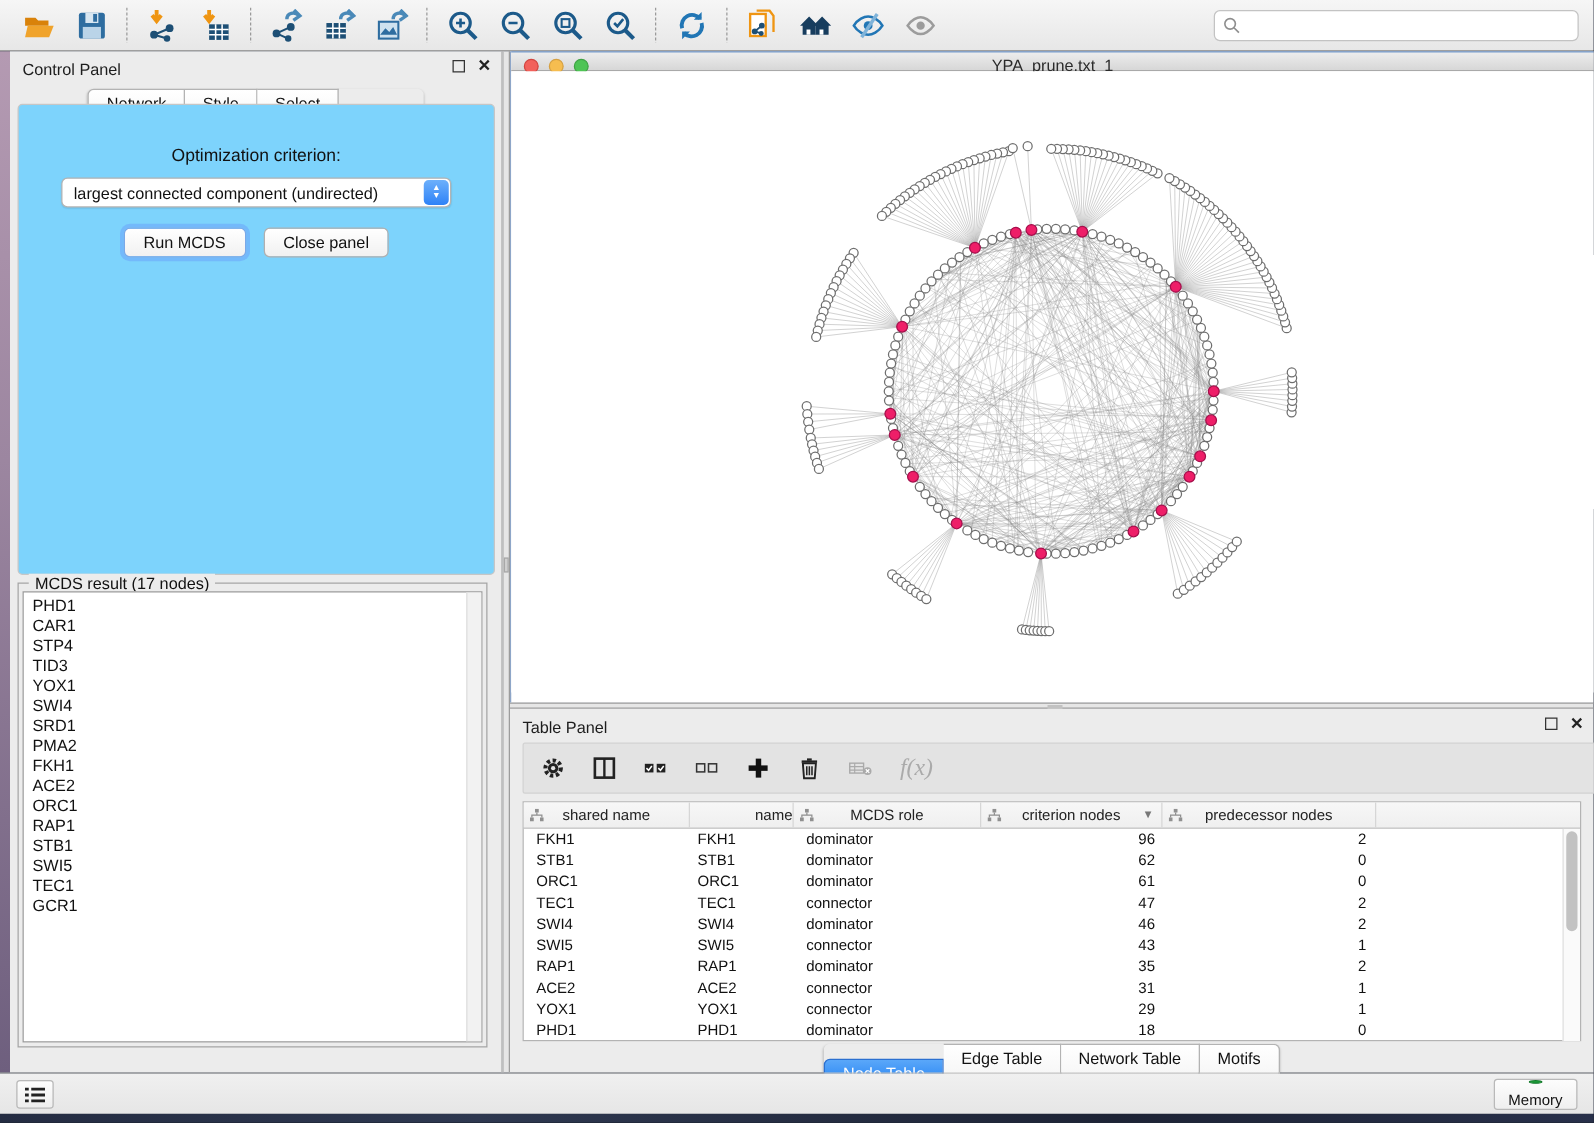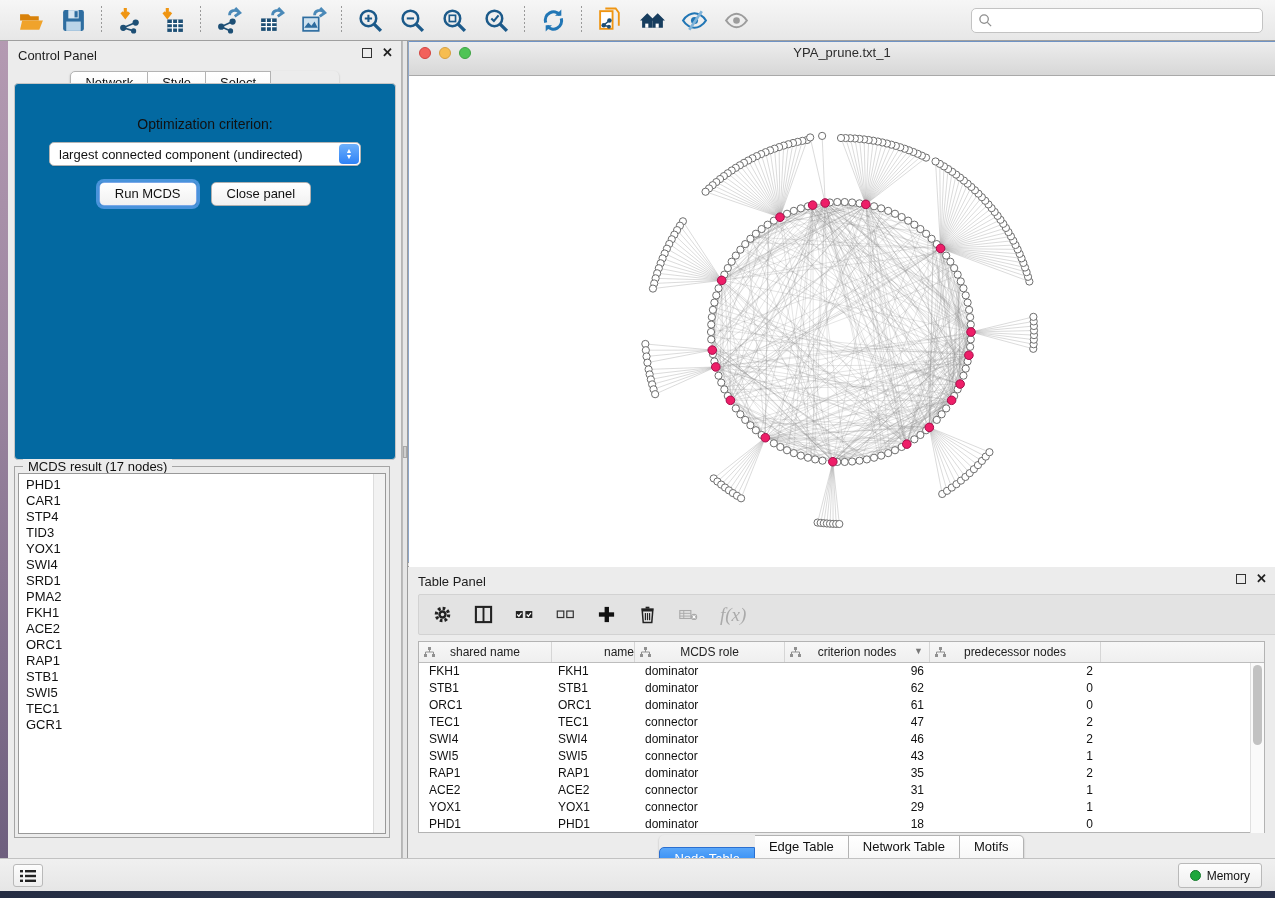--- a/index.html
+++ b/index.html
@@ -38,21 +38,21 @@
 
   .cp-tabs { position:absolute; left:0; top:30px; width:100%; display:flex; justify-content:center; }
   .seg-tabs { display:flex; border-radius:5px; box-shadow:0 1px 2px rgba(0,0,0,.25); }
   .seg-tab { font-size:13px; padding:3px 14px 4px; background:linear-gradient(#ffffff,#f3f3f3);
              border:1px solid #b3b3b3; border-left-width:0; color:#111; cursor:pointer; white-space:nowrap; }
   .seg-tab:first-child { border-left-width:1px; border-radius:5px 0 0 5px; }
   .seg-tab:last-child { border-radius:0 5px 5px 0; }
   .seg-tab.active { background:linear-gradient(#5aa7f9,#1f7ff2); border-color:#2a6fd0; color:#fff;margin-top:12px; }
 
   .cp-content { position:absolute; left:6px; top:42px; width:382px; height:377px;
-                background:#0369a1; border:1px solid #c6c6c6; border-radius:4px; }
+                background:#7dd3fc; border:1px solid #c6c6c6; border-radius:4px; }
   .opt-label { margin-top:32px; text-align:center; font-size:14px; color:#111; }
   .dropdown { position:relative; margin:10px auto 0; width:312px; height:24px; background:#fff;
               border:1px solid #b4b4b4; border-radius:5px; display:flex; align-items:center;
               padding-left:9px; font-size:13px; color:#111; cursor:pointer;
               box-shadow:0 1px 1px rgba(0,0,0,.08); }
   .dd-stepper { position:absolute; right:1px; top:1px; width:20px; height:20px; border-radius:4px;
                 background:linear-gradient(#6db0fb,#2e82f7); display:flex; flex-direction:column;
                 align-items:center; justify-content:center; color:#fff; }
   .dd-stepper span { font-size:7px; line-height:6px; }
   .cp-buttons { display:flex; justify-content:center; gap:14px; margin-top:16px; }
@@ -76,21 +76,21 @@
              border-left:1px solid #bbb; border-right:1px solid #9c9c9c; cursor:col-resize; }
   .v-split .grip { position:absolute; left:0; top:405px; width:4px; height:12px;
                    background:#cfcfcf; border:1px solid #a8a8a8; }
   .h-split { position:absolute; left:408px; top:562px; width:867px; height:5px; background:#e6e6e6;
              border-top:1px solid #9c9c9c; border-bottom:1px solid #9c9c9c; cursor:row-resize; }
   .h-split .grip { position:absolute; left:430px; top:1px; width:12px; height:3px; background:#c2c2c2; }
 
   
   .net-window { position:absolute; left:408px; top:41px; width:867px; height:521px;
                 background:#fff; border-left:1px solid #8ea6c8; }
-  .net-titlebar { position:relative; height:35px; background:linear-gradient(#ededed,#d7d7d7);
+  .net-titlebar { position:relative; height:16px; background:linear-gradient(#ededed,#d7d7d7);
                   border-bottom:1px solid #a9a9a9; border-top:1px solid #6f93c4; }
   .traffic { position:absolute; left:10px; top:5px; display:flex; gap:8px; }
   .light { width:12px; height:12px; border-radius:50%; cursor:pointer; }
   .light.red    { background:#f2615b; border:1px solid #d2443f; }
   .light.yellow { background:#f6bd50; border:1px solid #d6a041; }
   .light.green  { background:#45c round; }
   .light.green  { background:#4fc455; border:1px solid #3fa344; }
   .net-title { text-align:center; font-size:13px; line-height:22px; color:#2b2b2b; }
   .net-canvas { position:relative; width:100%; height:497px; background:#fff; overflow:hidden; }
   .net-canvas svg { display:block; }
@@ -129,21 +129,21 @@
   .tp-tabs { position:absolute; left:0; top:268px; width:100%; display:flex; justify-content:center; }
 
   
   .status-bar { position:absolute; left:0; top:858px; width:1275px; height:33px;
                 background:linear-gradient(#f0f0f0,#e6e6e6); border-top:1px solid #c2c2c2; }
   .list-btn { position:absolute; left:13px; top:5px; width:30px; height:23px;
               background:linear-gradient(#fdfdfd,#eee); border:1px solid #b9b9b9; border-radius:3px;
               display:flex; align-items:center; justify-content:center; cursor:pointer; }
   .memory-btn { position:absolute; right:13px; top:4px; height:25px;
                 background:linear-gradient(#fdfdfd,#efefef); border:1px solid #b9b9b9; border-radius:3px;
-                display:flex; align-items:center; gap:6px; padding:0 11px; font-size:12px; color:#111; cursor:pointer; }
+                display:flex; align-items:center; gap:6px; padding:0 11px; font-size:12px; color:#111; cursor:pointer;flex-direction:column; }
   .mem-dot { width:11px; height:11px; border-radius:50%; background:#1ea73c; border:1px solid #157a2c; }
 </style>
 </head>
 <body>
 
 <div class="strip-left"></div>
 <div class="strip-bottom"></div>
 
 <div class="toolbar">
   <span class="tb-icon">

